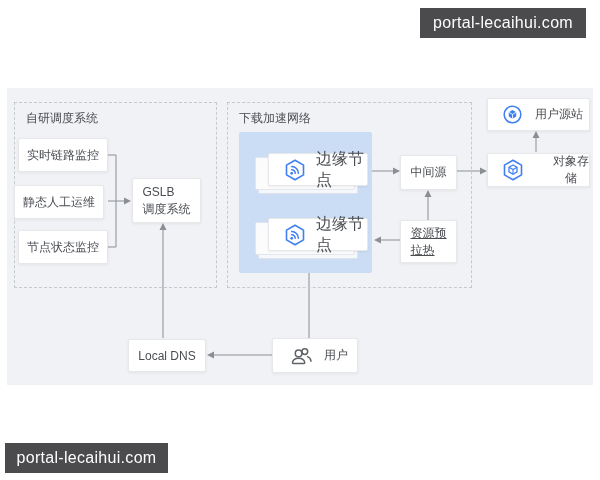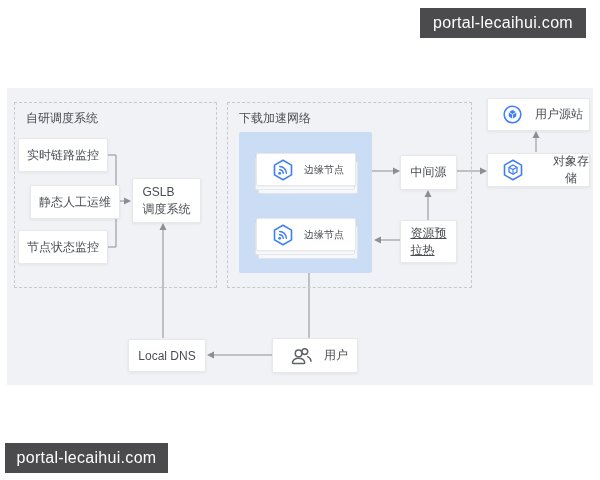--- a/index.html
+++ b/index.html
@@ -39,21 +39,21 @@
   
   .node {
     position:absolute; background:#ffffff; border:1px solid #e7e8ea;
     border-radius:2px; box-shadow:0 1px 3px rgba(60,64,72,.08);
     display:flex; align-items:center; justify-content:center;
     font-size:12px; color:#4a4d52; text-align:center;
   }
   .node .lines { text-align:left; line-height:17px; }
 
   .n-realtime  { left:18px;  top:138px; width:90px;  height:34px; }
-  .n-static    { left:30px;  top:185px; width:90px;  height:34px; }
+  .n-static    { left:14px;  top:185px; width:90px;  height:34px; }
   .n-status    { left:18px;  top:230px; width:90px;  height:34px; }
   .n-gslb      { left:132px; top:178px; width:69px;  height:45px; }
   .n-midsrc    { left:400px; top:155px; width:57px;  height:35px; }
   .n-prewarm   { left:400px; top:220px; width:57px;  height:43px;text-decoration:underline; }
   .n-origin    { left:487px; top:98px;  width:103px; height:33px; justify-content:flex-start; padding-left:13px; }
   .n-cos       { left:487px; top:153px; width:103px; height:34px; justify-content:flex-start; padding-left:13px;gap:17px; }
   .n-dns       { left:128px; top:339px; width:78px;  height:33px; }
   .n-user      { left:272px; top:338px; width:86px;  height:35px; justify-content:flex-start; padding-left:15px; }
   .n-origin .lbl, .n-cos .lbl { margin-left:11px; }
   .n-user .lbl { margin-left:8px; }
@@ -68,25 +68,25 @@
   .stack-card { position:absolute; width:100px; height:33px; }
   .sc-1 { left:252px; top:153px; }
   .sc-2 { left:252px; top:218px; }
   .stack-card .layer {
     position:absolute; left:0; top:0; width:100px; height:33px;
     background:#fdfdfe; border:1px solid #e4e6e9; border-radius:2px;
   }
   .stack-card .layer.l2 { transform:translate(6px,8px); opacity:.85; }
   .stack-card .layer.l1 { transform:translate(3px,4px); opacity:.95; }
   .stack-card .face {
-    position:absolute; left:4px; top:0; width:100px; height:33px;
+    position:absolute; left:16px; top:0; width:100px; height:33px;
     background:#ffffff; border:1px solid #e7e8ea; border-radius:2px;
     box-shadow:0 1px 2px rgba(60,64,72,.08);
     display:flex; align-items:center; padding-left:14px;
-    font-size:10px; color:#4a4d52;
+    font-size:16px; color:#4a4d52;
   }
   .face .lbl { margin-left:9px; }
 
   .icon { flex:none; display:block; }
 
   
   svg.connectors {
     position:absolute; left:0; top:0; width:600px; height:480px;
     pointer-events:none;
   }

